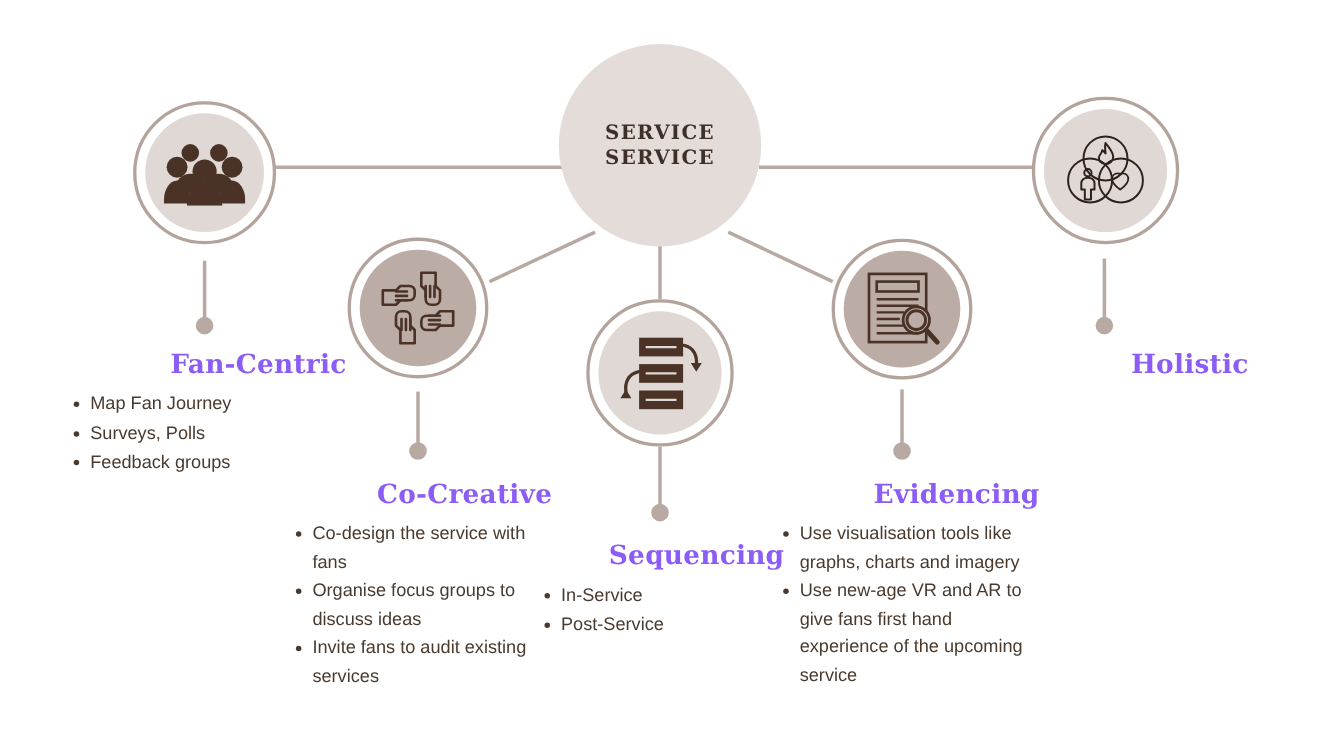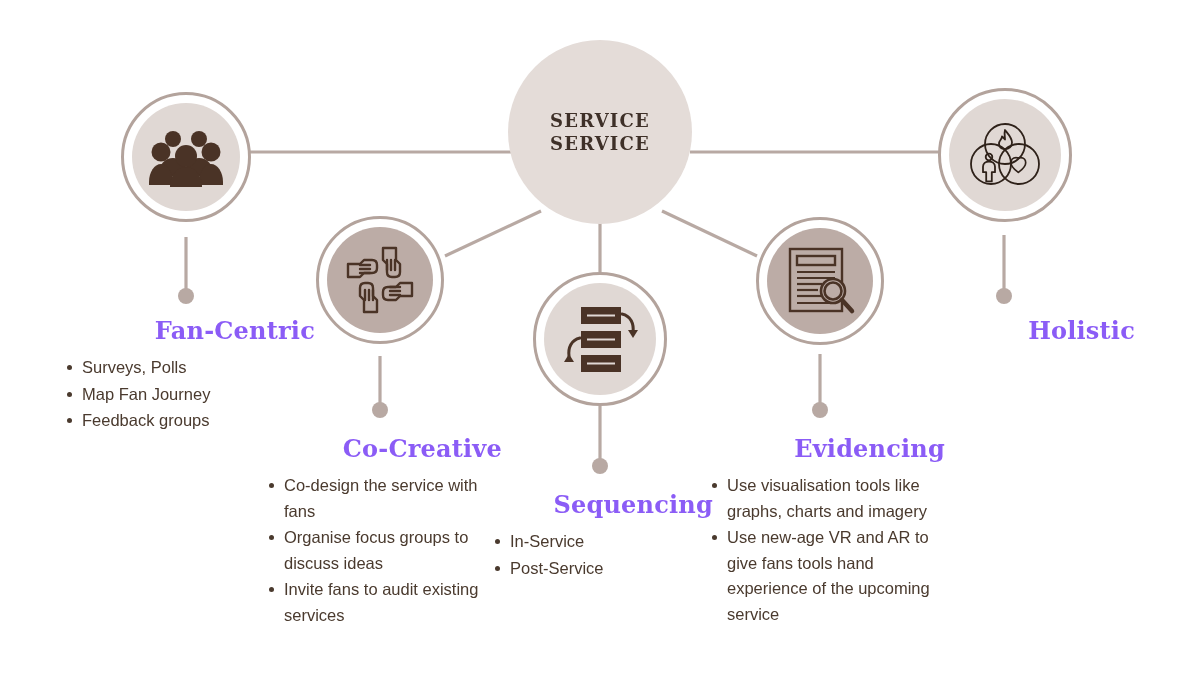--- a/index.html
+++ b/index.html
@@ -167,22 +167,22 @@
           <circle cx="37" cy="29" r="11"></circle>
           <path d="M21 59c0-11 7-19 16-19s16 8 16 19v1H21z"></path>
         </g>
       </svg>
     </div>
   </div>
 
   <div class="block" style="left:60px; top:316px; width:255px;">
     <div class="block-title">Fan-Centric</div>
     <ul class="block-list">
+      <li>Map Fan Journey</li>
       <li>Surveys, Polls</li>
-      <li>Map Fan Journey</li>
       <li>Feedback groups</li>
     </ul>
   </div>
 
   <div class="node" style="left:316px; top:216px; width:128px; height:128px;">
     <div class="node-inner fill-dark">
       <svg class="node-icon" width="72" height="72" viewBox="0 0 72 72">
         <g fill="none" stroke="#4a3326" stroke-width="2.4" stroke-linejoin="round" stroke-linecap="round">
 
           <path d="M4 20h12l4-4h8c3 0 5 2 5 5v3c0 3-2 5-5 5H20l-4 4H4z"></path>
@@ -264,21 +264,21 @@
           <line x1="58" y1="55" x2="68" y2="66" stroke-width="4.5" stroke-linecap="round"></line>
         </g>
       </svg>
     </div>
   </div>
 
   <div class="block" style="left:705px; top:434px; width:240px;">
     <div class="block-title">Evidencing</div>
     <ul class="block-list">
       <li>Use visualisation tools like graphs, charts and imagery</li>
-      <li>Use new-age VR and AR to give fans tools hand experience of the upcoming service</li>
+      <li>Use new-age VR and AR to give fans first hand experience of the upcoming service</li>
     </ul>
   </div>
 
   <div class="node" style="left:938px; top:88px; width:134px; height:134px;">
     <div class="node-inner fill-light">
       <svg class="node-icon" width="76" height="70" viewBox="0 0 76 70">
         <g fill="none" stroke="#2e2119" stroke-width="1.8">
           <circle cx="38" cy="24" r="20"></circle>
           <circle cx="24" cy="44" r="20"></circle>
           <circle cx="52" cy="44" r="20"></circle>

